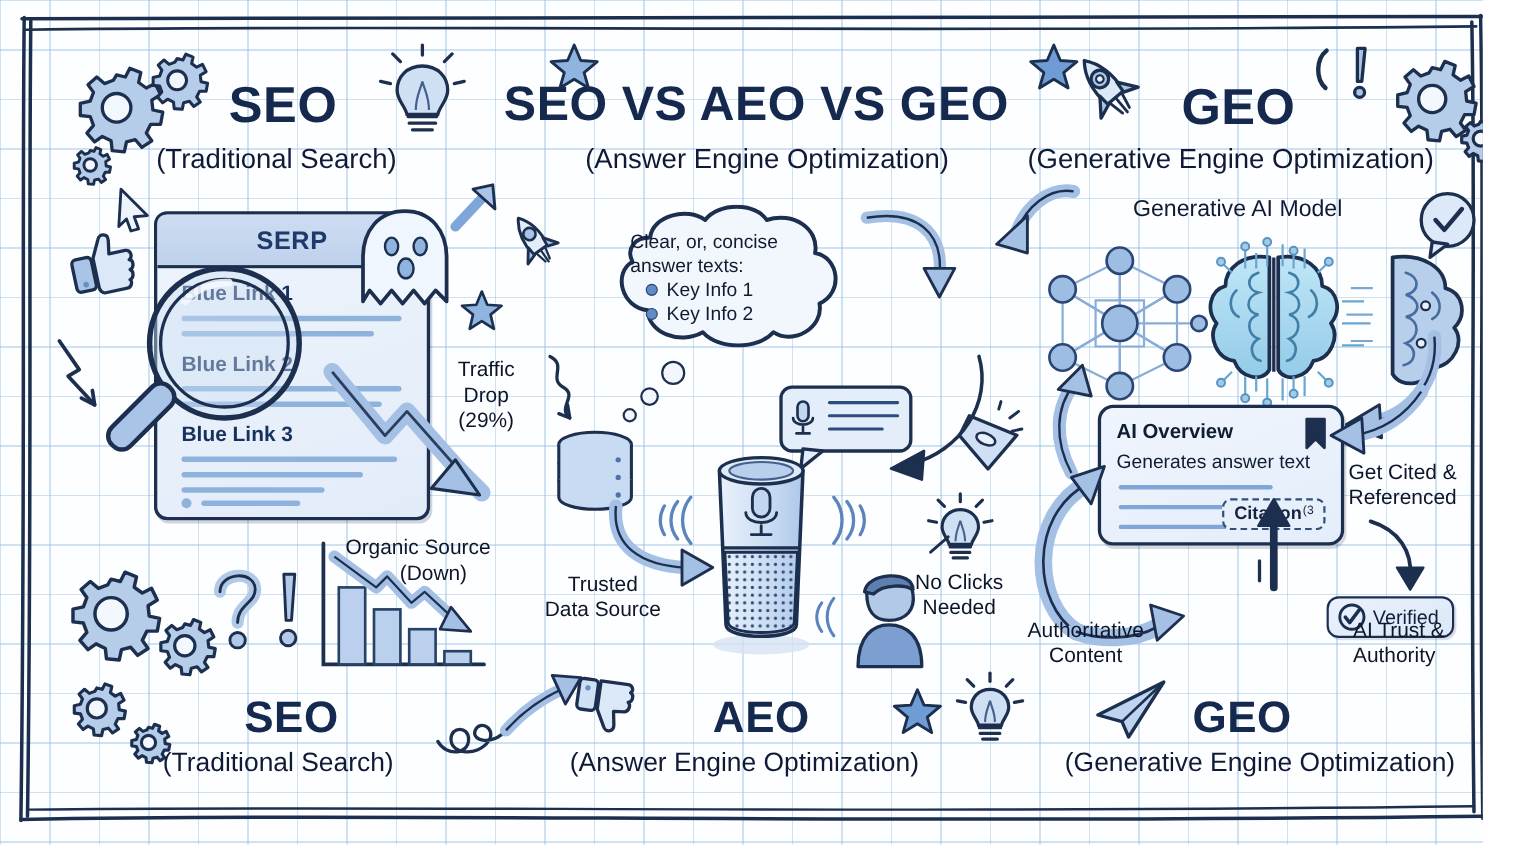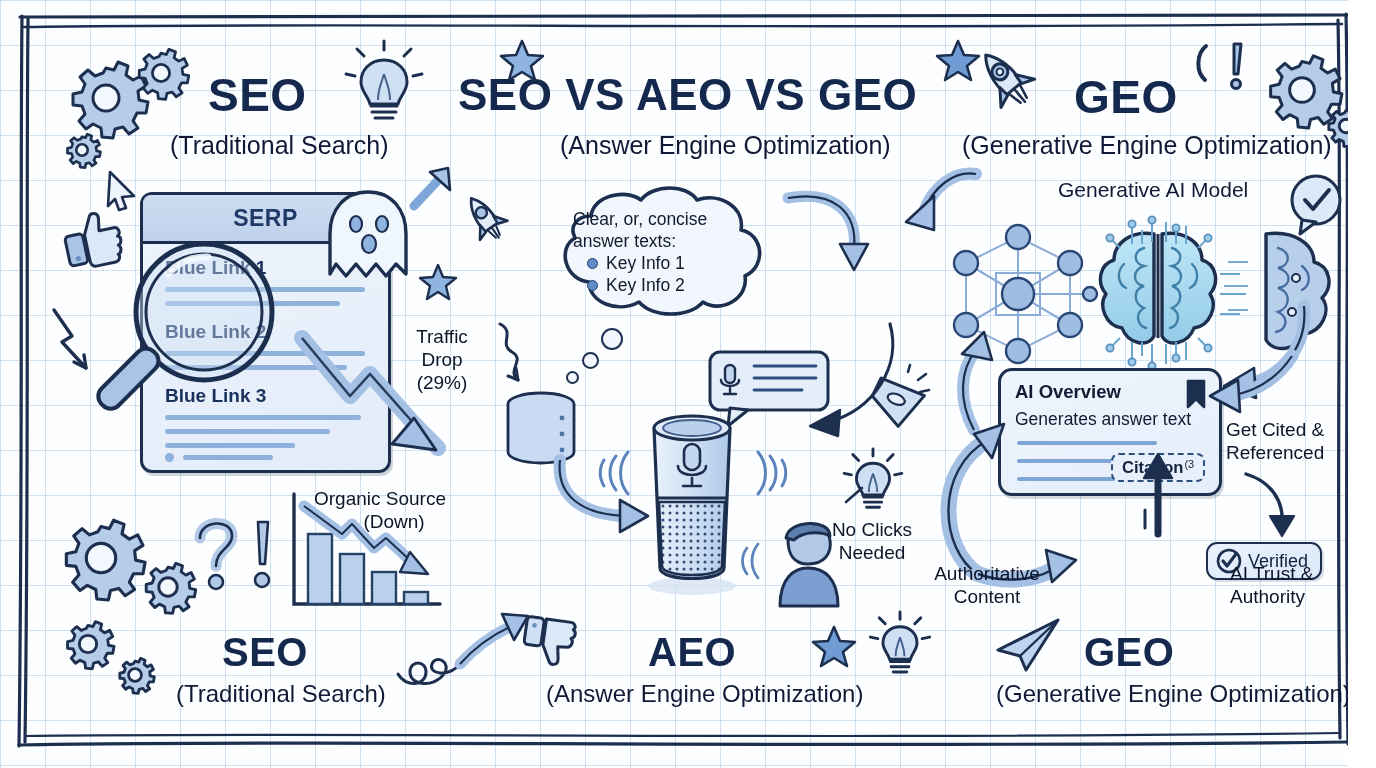--- a/index.html
+++ b/index.html
@@ -12,21 +12,21 @@
       repeating-linear-gradient(to bottom, rgba(150,190,225,.45) 0 1px, transparent 1px 45px),
       #fdfeff;
     overflow:hidden;
   }
   
   .frame{position:absolute;left:14px;top:10px;width:1344px;height:742px;pointer-events:none;}
   .frame svg{width:100%;height:100%;display:block;}
 
   
   .ttl{position:absolute;color:#15284d;font-weight:bold;letter-spacing:.5px;white-space:nowrap;}
-  .sub{position:absolute;color:#101935;white-space:nowrap;margin-left:28px;}
+  .sub{position:absolute;color:#101935;white-space:nowrap;}
   .note{position:absolute;color:#0d1528;font-size:19px;line-height:23px;text-align:center;white-space:nowrap;}
   .noteL{position:absolute;color:#0d1528;font-size:19px;line-height:23px;white-space:nowrap;}
 
   
   .serp{position:absolute;left:140px;top:192px;width:245px;height:275px;
         background:linear-gradient(160deg,#eef4fc,#e2ecf9);
         border:3px solid #1d2f4f;border-radius:12px;box-shadow:2px 3px 0 rgba(29,47,79,.20);}
   .serp-head{height:46px;background:linear-gradient(180deg,#cddcf1,#bfd2ec);
         border-bottom:3px solid #1d2f4f;border-radius:8px 8px 0 0;
         display:flex;align-items:center;justify-content:center;}
@@ -350,20 +350,24 @@
         <circle cx="60" cy="60" r="2.4"></circle>
       </g>
   </svg>
 
   <svg class="deco" style="left:552px;top:456px;width:120px;height:90px;">
     <path d="M8,4 C4,40 30,58 72,60" fill="none" stroke="#a4c0e4" stroke-width="12" stroke-linecap="round"></path>
     <path d="M8,4 C4,40 30,58 72,60" fill="none" stroke="#1d2f4f" stroke-width="2.2"></path>
     <path d="M96,60 L68,44 L68,76 Z" fill="#a4c0e4" stroke="#1d2f4f" stroke-width="2.6" stroke-linejoin="round"></path>
   </svg>
 
+  <div class="note" style="left:478px;top:520px;width:140px;">
+    <div>Trusted</div>
+    <div>Data Source</div>
+  </div>
 
   <svg class="deco" style="left:632px;top:398px;width:120px;height:200px;">
     <ellipse cx="60" cy="188" rx="44" ry="9" fill="#d4e2f3" opacity=".75"></ellipse>
     <path d="M22,30 C22,18 98,18 98,30 L92,170 C92,184 28,184 28,170 Z" fill="url(#sg)" stroke="#1d2f4f" stroke-width="3.2"></path>
     <defs>
       <linearGradient id="sg" x1="0" y1="0" x2="1" y2="0">
         <stop offset="0" stop-color="#e9f1fc"></stop>
           <stop offset=".5" stop-color="#cfe0f4"></stop>
           <stop offset="1" stop-color="#aec8e9"></stop>
       </linearGradient>

